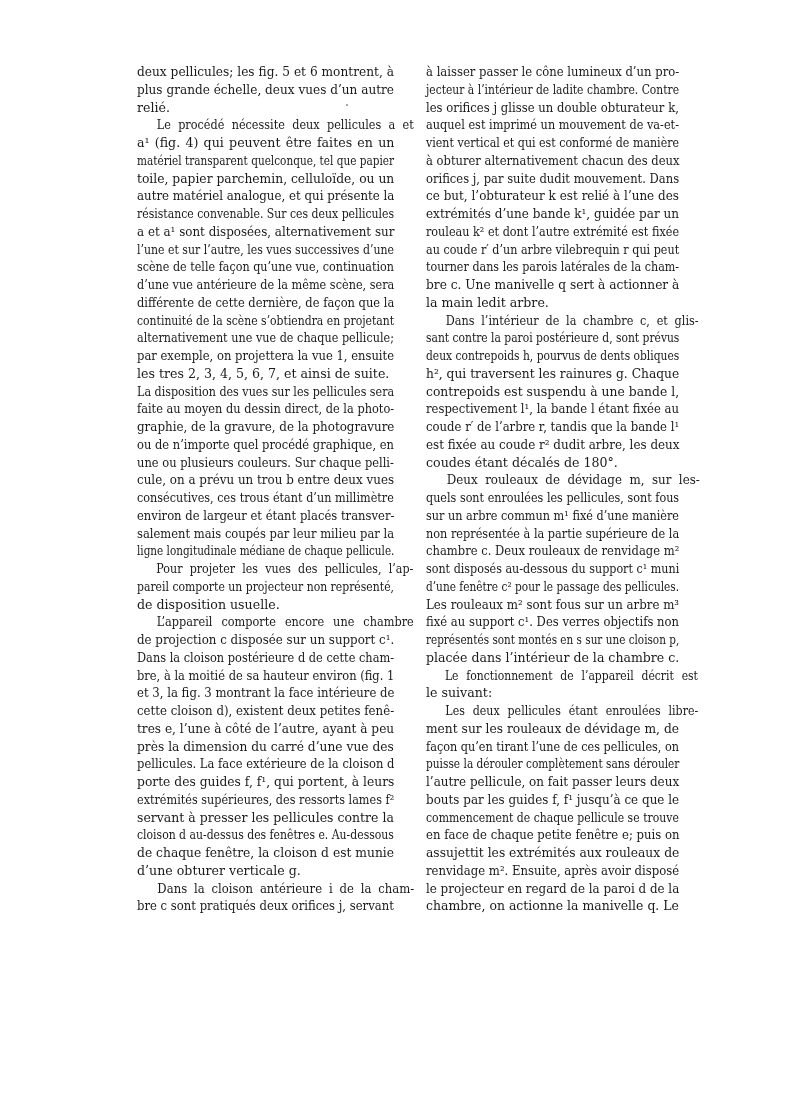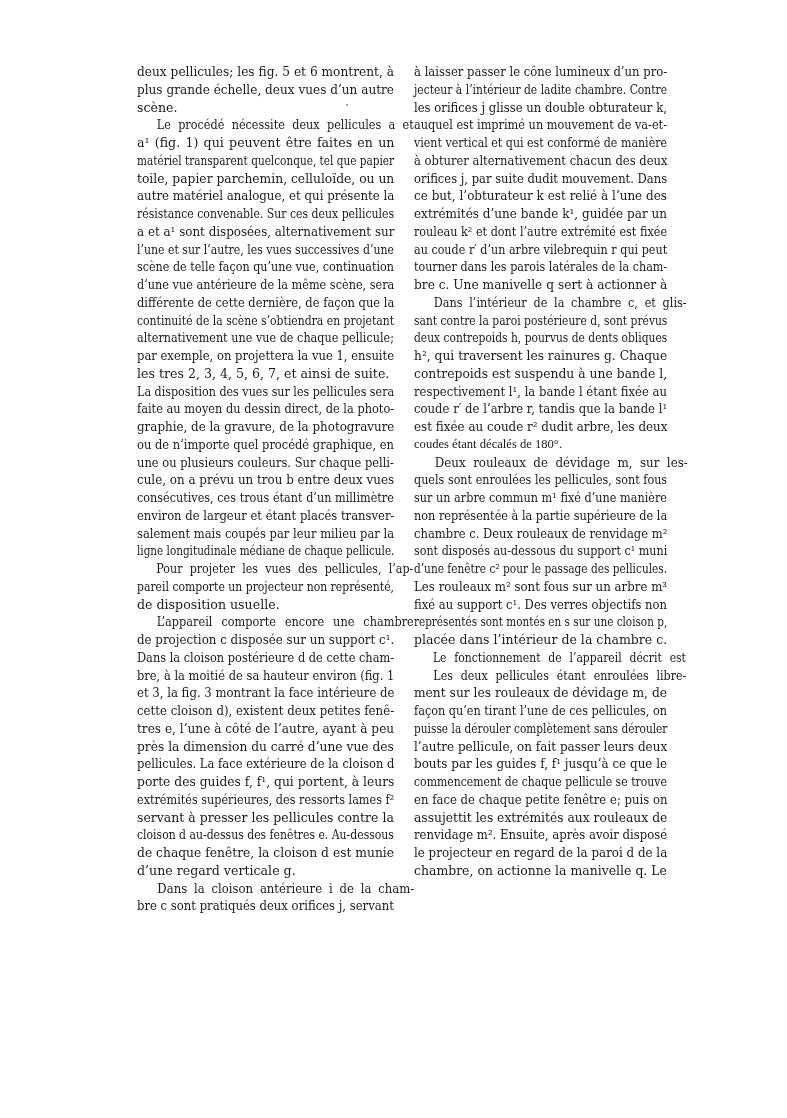--- a/index.html
+++ b/index.html
@@ -1,37 +1,37 @@
 <!DOCTYPE html>
 <html><head>
 <meta charset="utf-8">
 <style>
   html, body { margin:0; padding:0; background:#ffffff; }
   body { width:787px; height:1118px; position:relative; overflow:hidden;
          font-family:"DejaVu Serif","Liberation Serif",serif; color:#1a1a1a; }
   .page { position:absolute; left:0; top:0; width:787px; height:1118px; }
   .col { position:absolute; top:63px; font-size:12.6px; line-height:17.75px; }
   .col.left  { left:137px; width:257px; }
-  .col.right { left:414px; width:253px; }
+  .col.right { left:426px; width:253px; }
   .line { display:block; height:17.75px; white-space:nowrap; text-align:justify;
           text-align-last:justify; overflow:visible; }
   .line.last { text-align-last:left; }
   .line.indent { padding-left:22px; }
   .specks { position:absolute; width:2px; height:2px; background:#888; border-radius:1px; }
 </style>
 </head>
 <body>
 
 <div class="page">
   <div class="col left" id="col-left">
       <span class="line" style="display: block; transform-origin: left center; transform: scaleX(0.966); width: 266px;">deux pellicules; les fig. 5 et 6 montrent, à</span>
       <span class="line" style="display: block; transform-origin: left center; transform: scaleX(0.959); width: 268px;">plus grande échelle, deux vues d’un autre</span>
-      <span class="line last" style="display: block;">scène.</span>
+      <span class="line last" style="display: block;">relié.</span>
       <span class="line indent" style="display: block; transform-origin: left center; transform: scaleX(0.894); width: 287.621px;">Le procédé nécessite deux pellicules a et</span>
-      <span class="line" style="display: block; word-spacing: 1.25px; text-align-last: left;">a¹ (fig. 1) qui peuvent être faites en un</span>
+      <span class="line" style="display: block; word-spacing: 1.25px; text-align-last: left;">a¹ (fig. 4) qui peuvent être faites en un</span>
       <span class="line" style="display: block; transform-origin: left center; transform: scaleX(0.834); width: 308px;">matériel transparent quelconque, tel que papier</span>
       <span class="line" style="display: block; transform-origin: left center; transform: scaleX(0.977); width: 263px;">toile, papier parchemin, celluloïde, ou un</span>
       <span class="line" style="display: block; transform-origin: left center; transform: scaleX(0.938); width: 274px;">autre matériel analogue, et qui présente la</span>
       <span class="line" style="display: block; transform-origin: left center; transform: scaleX(0.865); width: 297px;">résistance convenable. Sur ces deux pellicules</span>
       <span class="line" style="display: block; transform-origin: left center; transform: scaleX(0.945); width: 272px;">a et a¹ sont disposées, alternativement sur</span>
       <span class="line" style="display: block; transform-origin: left center; transform: scaleX(0.868); width: 296px;">l’une et sur l’autre, les vues successives d’une</span>
       <span class="line" style="display: block; transform-origin: left center; transform: scaleX(0.886); width: 290px;">scène de telle façon qu’une vue, continuation</span>
       <span class="line" style="display: block; transform-origin: left center; transform: scaleX(0.895); width: 287px;">d’une vue antérieure de la même scène, sera</span>
       <span class="line" style="display: block; transform-origin: left center; transform: scaleX(0.911); width: 282px;">différente de cette dernière, de façon que la</span>
       <span class="line" style="display: block; transform-origin: left center; transform: scaleX(0.86); width: 299px;">continuité de la scène s’obtiendra en projetant</span>
@@ -58,59 +58,61 @@
       <span class="line" style="display: block; transform-origin: left center; transform: scaleX(0.928); width: 277px;">et 3, la fig. 3 montrant la face intérieure de</span>
       <span class="line" style="display: block; transform-origin: left center; transform: scaleX(0.935); width: 275px;">cette cloison d), existent deux petites fenê-</span>
       <span class="line" style="display: block; transform-origin: left center; transform: scaleX(0.963); width: 267px;">tres e, l’une à côté de l’autre, ayant à peu</span>
       <span class="line" style="display: block; transform-origin: left center; transform: scaleX(0.973); width: 264px;">près la dimension du carré d’une vue des</span>
       <span class="line" style="display: block; transform-origin: left center; transform: scaleX(0.915); width: 281px;">pellicules. La face extérieure de la cloison d</span>
       <span class="line" style="display: block; transform-origin: left center; transform: scaleX(0.977); width: 263px;">porte des guides f, f¹, qui portent, à leurs</span>
       <span class="line" style="display: block; transform-origin: left center; transform: scaleX(0.892); width: 288px;">extrémités supérieures, des ressorts lames f²</span>
       <span class="line" style="display: block; transform-origin: left center; transform: scaleX(0.992); width: 259px;">servant à presser les pellicules contre la</span>
       <span class="line" style="display: block; transform-origin: left center; transform: scaleX(0.862); width: 298px;">cloison d au-dessus des fenêtres e. Au-dessous</span>
       <span class="line" style="display: block; transform-origin: left center; transform: scaleX(0.977); width: 263px;">de chaque fenêtre, la cloison d est munie</span>
-      <span class="line last" style="display: block;">d’une regard verticale g.</span>
+      <span class="line last" style="display: block;">d’une obturer verticale g.</span>
       <span class="line indent" style="display: block; transform-origin: left center; transform: scaleX(0.925); width: 277.779px;">Dans la cloison antérieure i de la cham-</span>
       <span class="line" style="display: block; transform-origin: left center; transform: scaleX(0.924); width: 278px;">bre c sont pratiqués deux orifices j, servant</span>
     </div>
   <div class="col right" id="col-right">
       <span class="line" style="display: block; transform-origin: left center; transform: scaleX(0.923); width: 274px;">à laisser passer le cône lumineux d’un pro-</span>
       <span class="line" style="display: block; transform-origin: left center; transform: scaleX(0.852); width: 297px;">jecteur à l’intérieur de ladite chambre. Contre</span>
       <span class="line" style="display: block; transform-origin: left center; transform: scaleX(0.923); width: 274px;">les orifices j glisse un double obturateur k,</span>
       <span class="line" style="display: block; transform-origin: left center; transform: scaleX(0.897); width: 282px;">auquel est imprimé un mouvement de va-et-</span>
       <span class="line" style="display: block; transform-origin: left center; transform: scaleX(0.878); width: 288px;">vient vertical et qui est conformé de manière</span>
       <span class="line" style="display: block; transform-origin: left center; transform: scaleX(0.917); width: 276px;">à obturer alternativement chacun des deux</span>
       <span class="line" style="display: block; transform-origin: left center; transform: scaleX(0.917); width: 276px;">orifices j, par suite dudit mouvement. Dans</span>
       <span class="line" style="display: block; transform-origin: left center; transform: scaleX(0.951); width: 266px;">ce but, l’obturateur k est relié à l’une des</span>
       <span class="line" style="display: block; transform-origin: left center; transform: scaleX(0.955); width: 265px;">extrémités d’une bande k¹, guidée par un</span>
       <span class="line" style="display: block; transform-origin: left center; transform: scaleX(0.891); width: 284px;">rouleau k² et dont l’autre extrémité est fixée</span>
       <span class="line" style="display: block; transform-origin: left center; transform: scaleX(0.885); width: 286px;">au coude r′ d’un arbre vilebrequin r qui peut</span>
       <span class="line" style="display: block; transform-origin: left center; transform: scaleX(0.885); width: 286px;">tourner dans les parois latérales de la cham-</span>
       <span class="line" style="display: block; transform-origin: left center; transform: scaleX(0.969); width: 261px;">bre c. Une manivelle q sert à actionner à</span>
+      <span class="line last" style="display: block;">la main ledit arbre.</span>
       <span class="line indent" style="display: block; transform-origin: left center; transform: scaleX(0.895); width: 282.571px;">Dans l’intérieur de la chambre c, et glis-</span>
       <span class="line" style="display: block; transform-origin: left center; transform: scaleX(0.852); width: 297px;">sant contre la paroi postérieure d, sont prévus</span>
       <span class="line" style="display: block; transform-origin: left center; transform: scaleX(0.849); width: 298px;">deux contrepoids h, pourvus de dents obliques</span>
       <span class="line" style="display: block; transform-origin: left center; transform: scaleX(0.973); width: 260px;">h², qui traversent les rainures g. Chaque</span>
       <span class="line" style="display: block; transform-origin: left center; transform: scaleX(0.981); width: 258px;">contrepoids est suspendu à une bande l,</span>
       <span class="line" style="display: block; transform-origin: left center; transform: scaleX(0.923); width: 274px;">respectivement l¹, la bande l étant fixée au</span>
       <span class="line" style="display: block; transform-origin: left center; transform: scaleX(0.927); width: 273px;">coude r′ de l’arbre r, tandis que la bande l¹</span>
       <span class="line" style="display: block; transform-origin: left center; transform: scaleX(0.948); width: 267px;">est fixée au coude r² dudit arbre, les deux</span>
-      <span class="line last" style="display: block; font-family: Liberation Serif, serif;">coudes étant décalés de 180°.</span>
+      <span class="line last" style="display: block;">coudes étant décalés de 180°.</span>
       <span class="line indent" style="display: block; transform-origin: left center; transform: scaleX(0.943); width: 268.333px;">Deux rouleaux de dévidage m, sur les-</span>
       <span class="line" style="display: block; transform-origin: left center; transform: scaleX(0.888); width: 285px;">quels sont enroulées les pellicules, sont fous</span>
       <span class="line" style="display: block; transform-origin: left center; transform: scaleX(0.894); width: 283px;">sur un arbre commun m¹ fixé d’une manière</span>
       <span class="line" style="display: block; transform-origin: left center; transform: scaleX(0.897); width: 282px;">non représentée à la partie supérieure de la</span>
       <span class="line" style="display: block; transform-origin: left center; transform: scaleX(0.917); width: 276px;">chambre c. Deux rouleaux de renvidage m²</span>
       <span class="line" style="display: block; transform-origin: left center; transform: scaleX(0.885); width: 286px;">sont disposés au-dessous du support c¹ muni</span>
       <span class="line" style="display: block; transform-origin: left center; transform: scaleX(0.838); width: 302px;">d’une fenêtre c² pour le passage des pellicules.</span>
       <span class="line" style="display: block; transform-origin: left center; transform: scaleX(0.937); width: 270px;">Les rouleaux m² sont fous sur un arbre m³</span>
       <span class="line" style="display: block; transform-origin: left center; transform: scaleX(0.92); width: 275px;">fixé au support c¹. Des verres objectifs non</span>
       <span class="line" style="display: block; transform-origin: left center; transform: scaleX(0.83); width: 305px;">représentés sont montés en s sur une cloison p,</span>
       <span class="line last" style="display: block; transform-origin: left center; transform: scaleX(0.996); width: 254px;">placée dans l’intérieur de la chambre c.</span>
       <span class="line indent" style="display: block; transform-origin: left center; transform: scaleX(0.859); width: 294.619px;">Le fonctionnement de l’appareil décrit est</span>
+      <span class="line last" style="display: block;">le suivant:</span>
       <span class="line indent" style="display: block; transform-origin: left center; transform: scaleX(0.878); width: 288.048px;">Les deux pellicules étant enroulées libre-</span>
       <span class="line" style="display: block; transform-origin: left center; transform: scaleX(0.973); width: 260px;">ment sur les rouleaux de dévidage m, de</span>
       <span class="line" style="display: block; transform-origin: left center; transform: scaleX(0.894); width: 283px;">façon qu’en tirant l’une de ces pellicules, on</span>
       <span class="line" style="display: block; transform-origin: left center; transform: scaleX(0.841); width: 301px;">puisse la dérouler complètement sans dérouler</span>
       <span class="line" style="display: block; transform-origin: left center; transform: scaleX(0.951); width: 266px;">l’autre pellicule, on fait passer leurs deux</span>
       <span class="line" style="display: block; transform-origin: left center; transform: scaleX(0.948); width: 267px;">bouts par les guides f, f¹ jusqu’à ce que le</span>
       <span class="line" style="display: block; transform-origin: left center; transform: scaleX(0.863); width: 293px;">commencement de chaque pellicule se trouve</span>
       <span class="line" style="display: block; transform-origin: left center; transform: scaleX(0.927); width: 273px;">en face de chaque petite fenêtre e; puis on</span>
       <span class="line" style="display: block; transform-origin: left center; transform: scaleX(0.977); width: 259px;">assujettit les extrémités aux rouleaux de</span>
       <span class="line" style="display: block; transform-origin: left center; transform: scaleX(0.927); width: 273px;">renvidage m². Ensuite, après avoir disposé</span>

